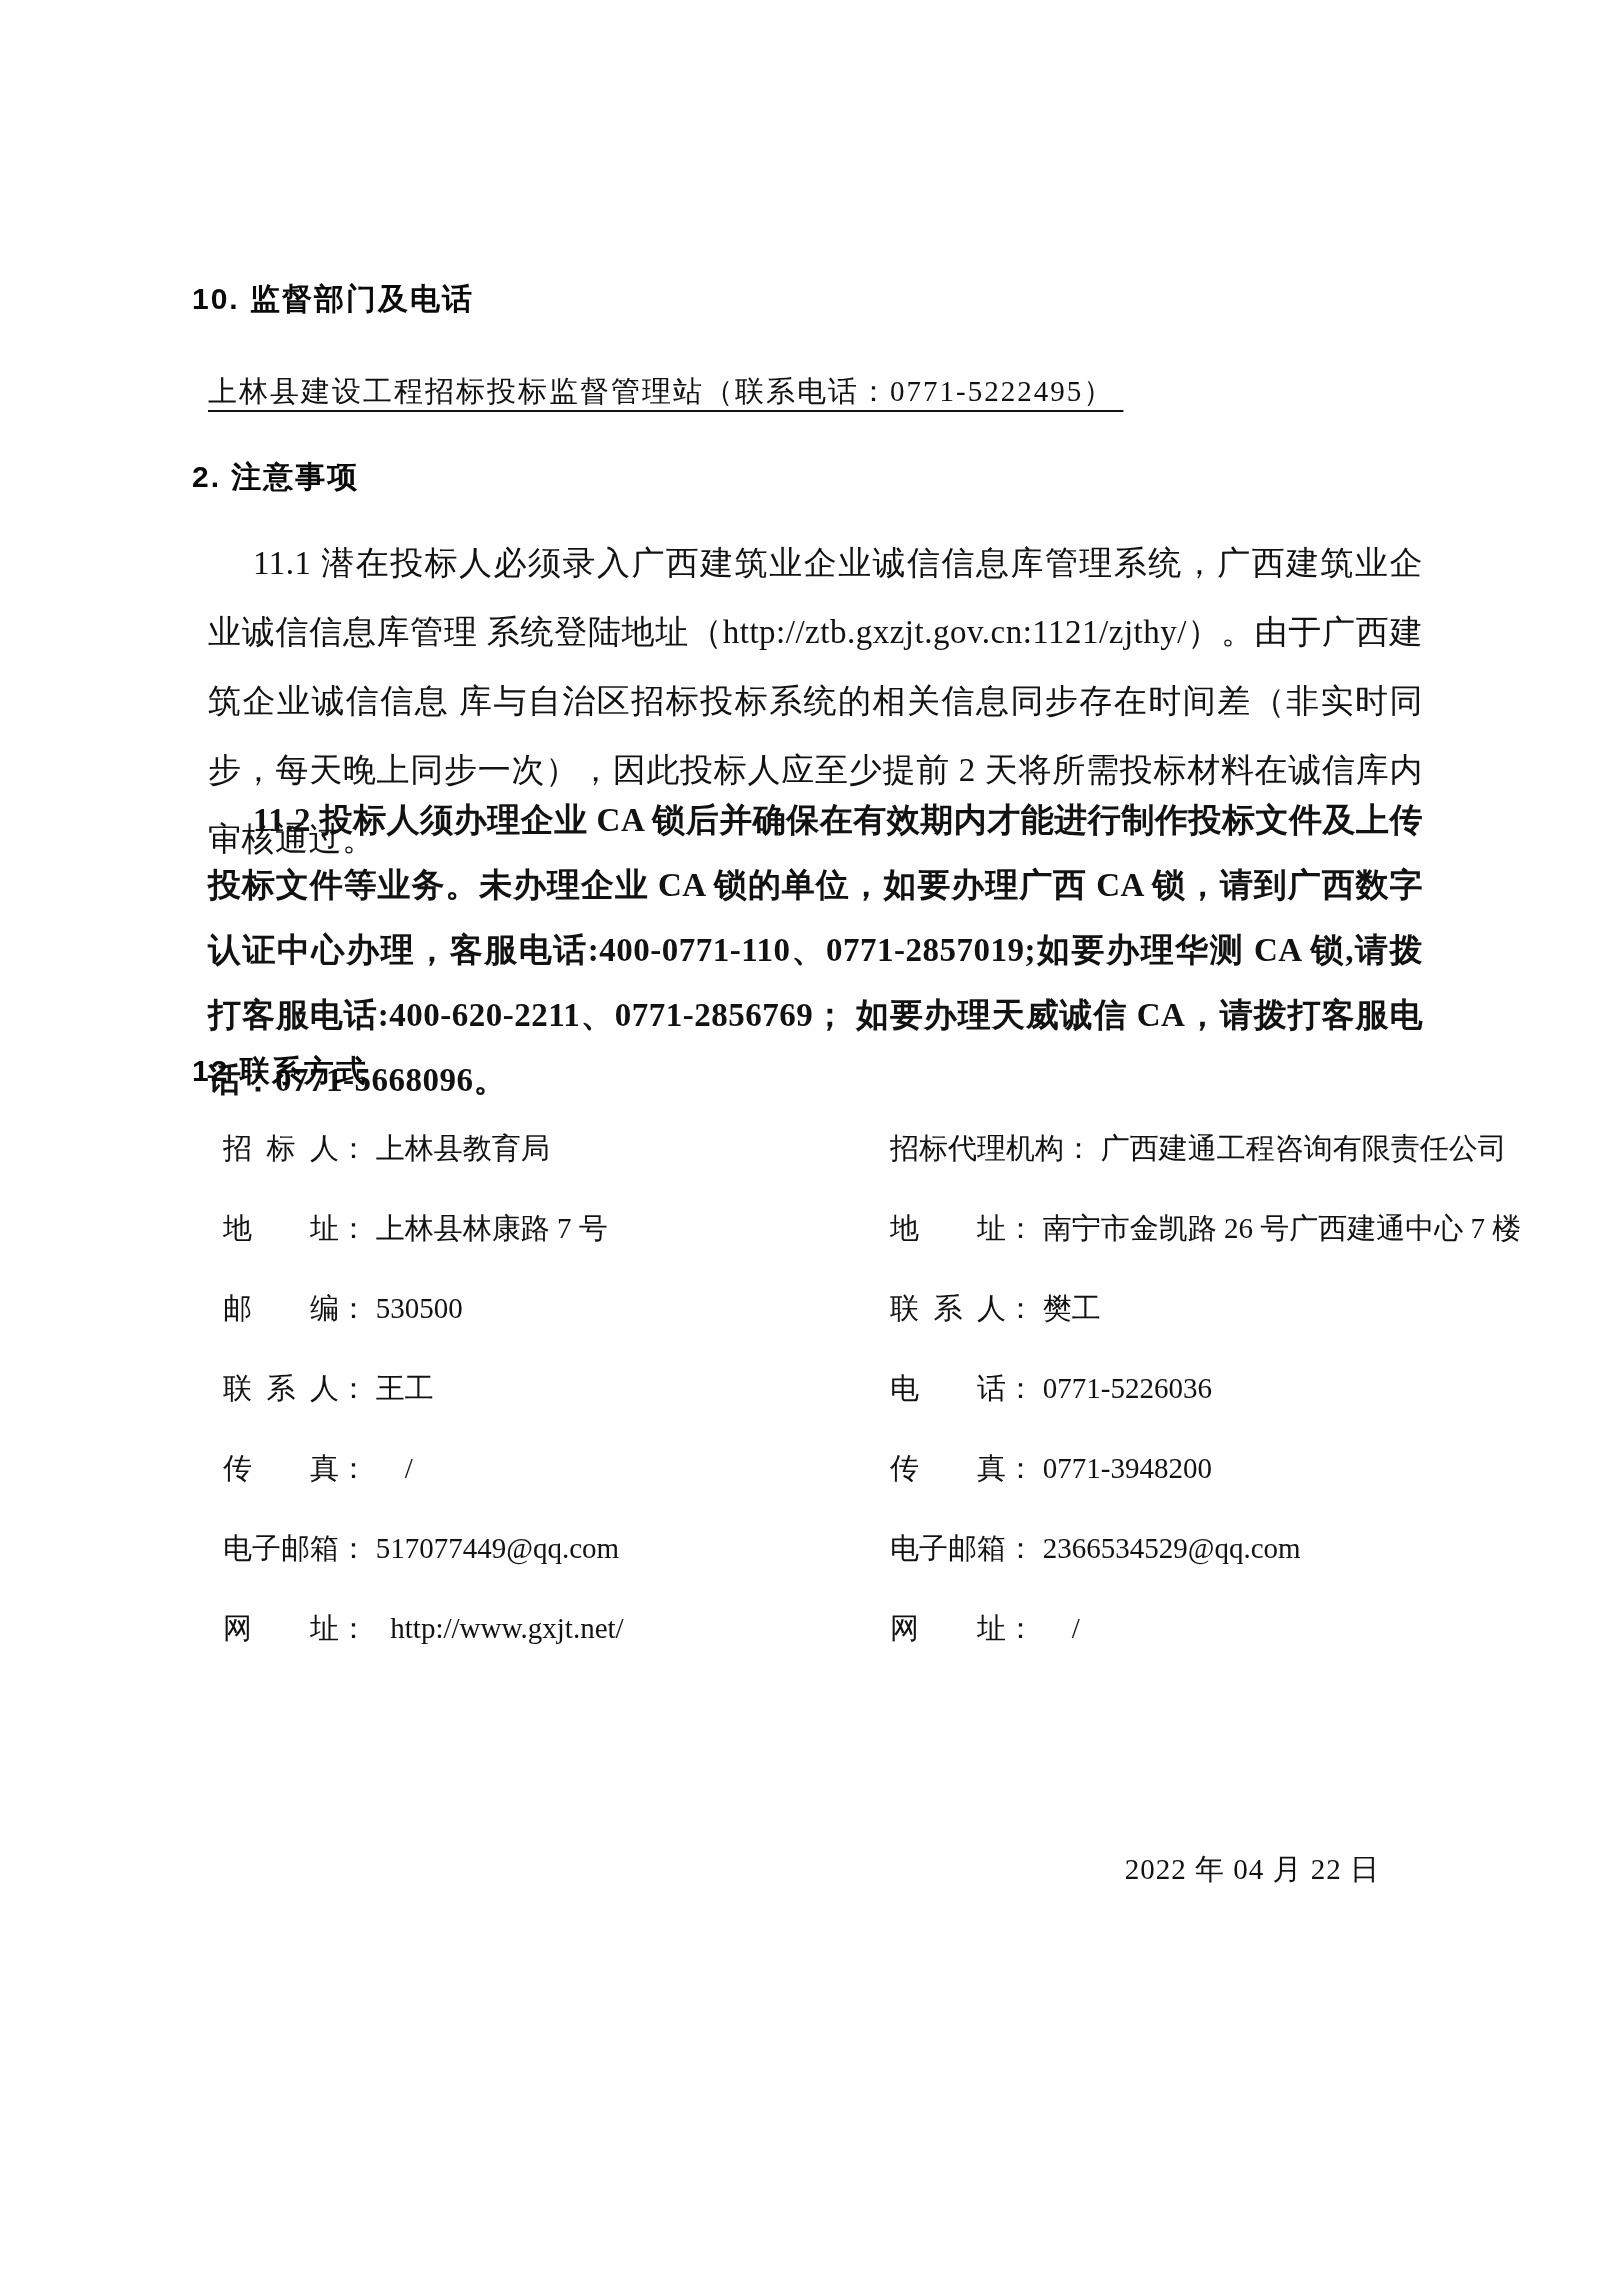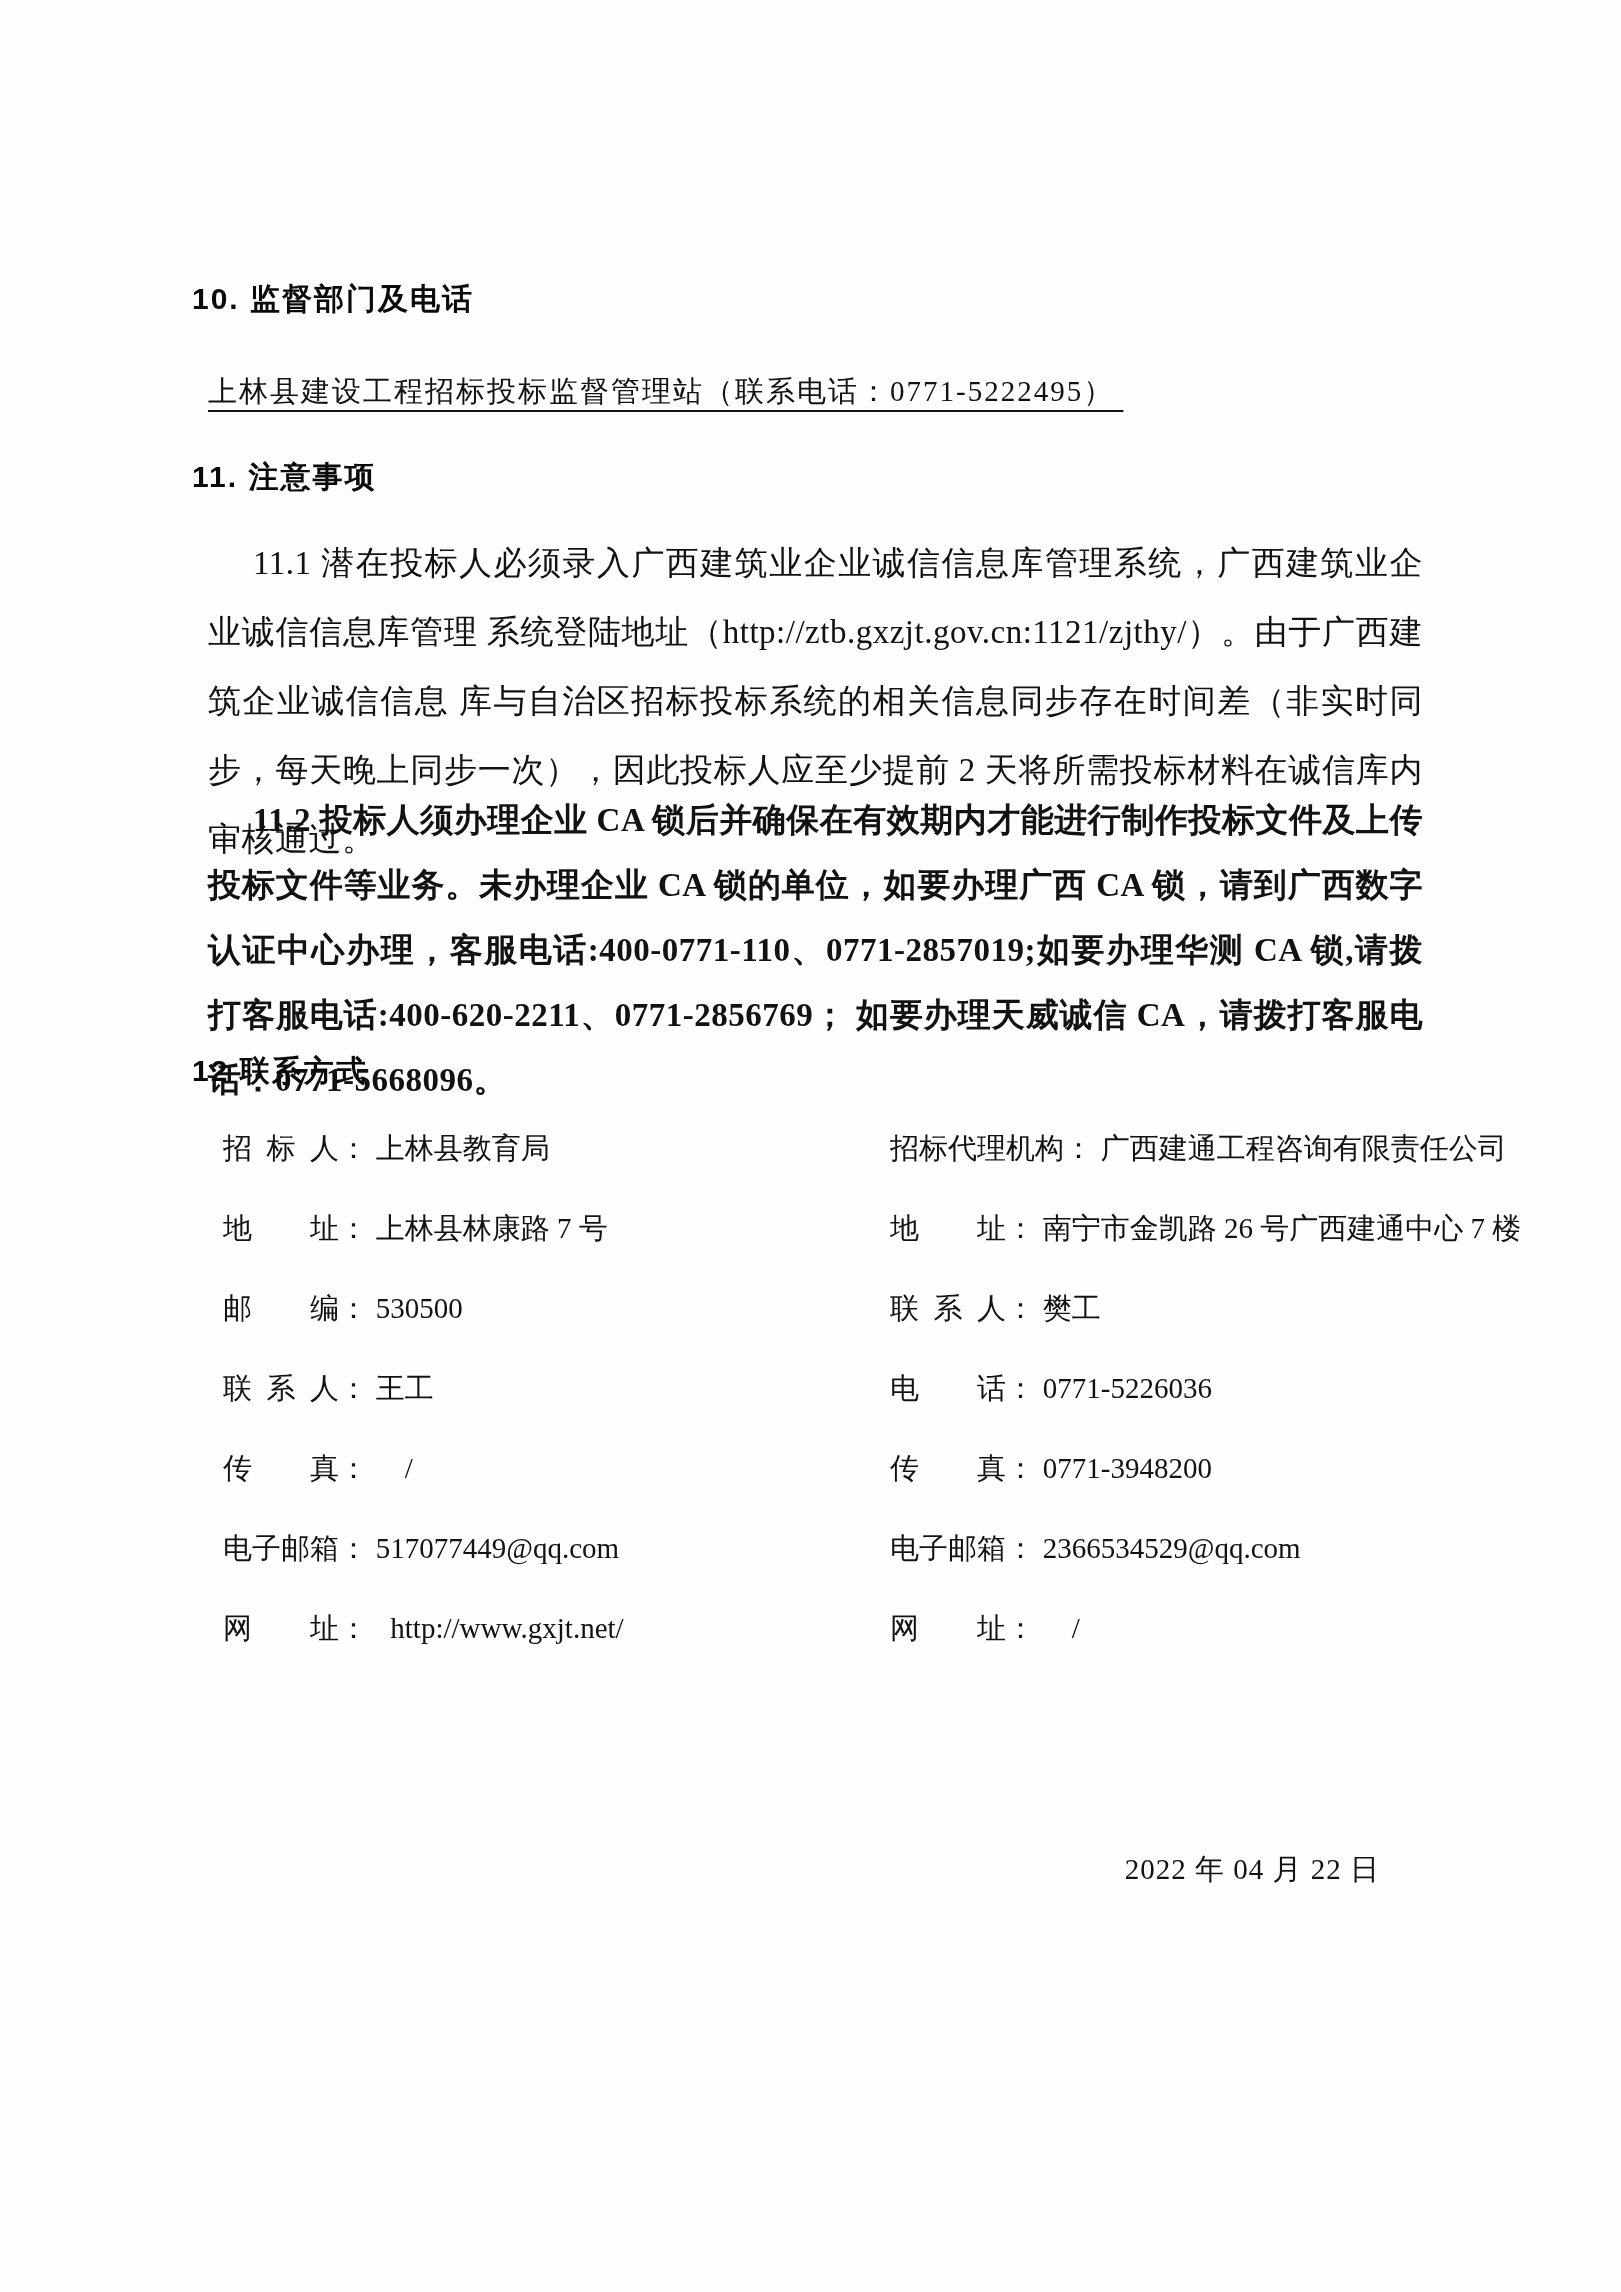--- a/index.html
+++ b/index.html
@@ -73,21 +73,21 @@
 </style>
 </head>
 <body>
 
 <div class="page">
 
   <h2 class="abs heading" style="top:279px">10. 监督部门及电话</h2>
 
   <p class="abs s10-body" style="top:372px">上林县建设工程招标投标监督管理站（联系电话：0771-5222495） </p>
 
-  <h2 class="abs heading" style="top:457px">11. 注意事项</h2>
+  <h2 class="abs heading" style="top:457px">2. 注意事项</h2>
 
   <p class="abs body-para para-1" style="top:529px">11.1 潜在投标人必须录入广西建筑业企业诚信信息库管理系统，广西建筑业企业诚信信息库管理 系统登陆地址（http://ztb.gxzjt.gov.cn:1121/zjthy/）。由于广西建筑企业诚信信息 库与自治区招标投标系统的相关信息同步存在时间差（非实时同步，每天晚上同步一次），因此投标人应至少提前 2 天将所需投标材料在诚信库内审核通过。</p>
 
   <p class="abs body-para para-2" style="top:788px">11.2 投标人须办理企业 CA 锁后并确保在有效期内才能进行制作投标文件及上传投标文件等业务。未办理企业 CA 锁的单位，如要办理广西 CA 锁，请到广西数字认证中心办理，客服电话:400-0771-110、0771-2857019;如要办理华测 CA 锁,请拨打客服电话:400-620-2211、0771-2856769； 如要办理天威诚信 CA，请拨打客服电话：0771-5668096。</p>
 
   <h2 class="abs heading" style="top:1051px">12 联系方式</h2>
 
   <div class="abs contact-grid">
 
     <div class="contact-cell"><span class="contact-label">招 标 人：</span><span class="contact-value">上林县教育局</span></div>

